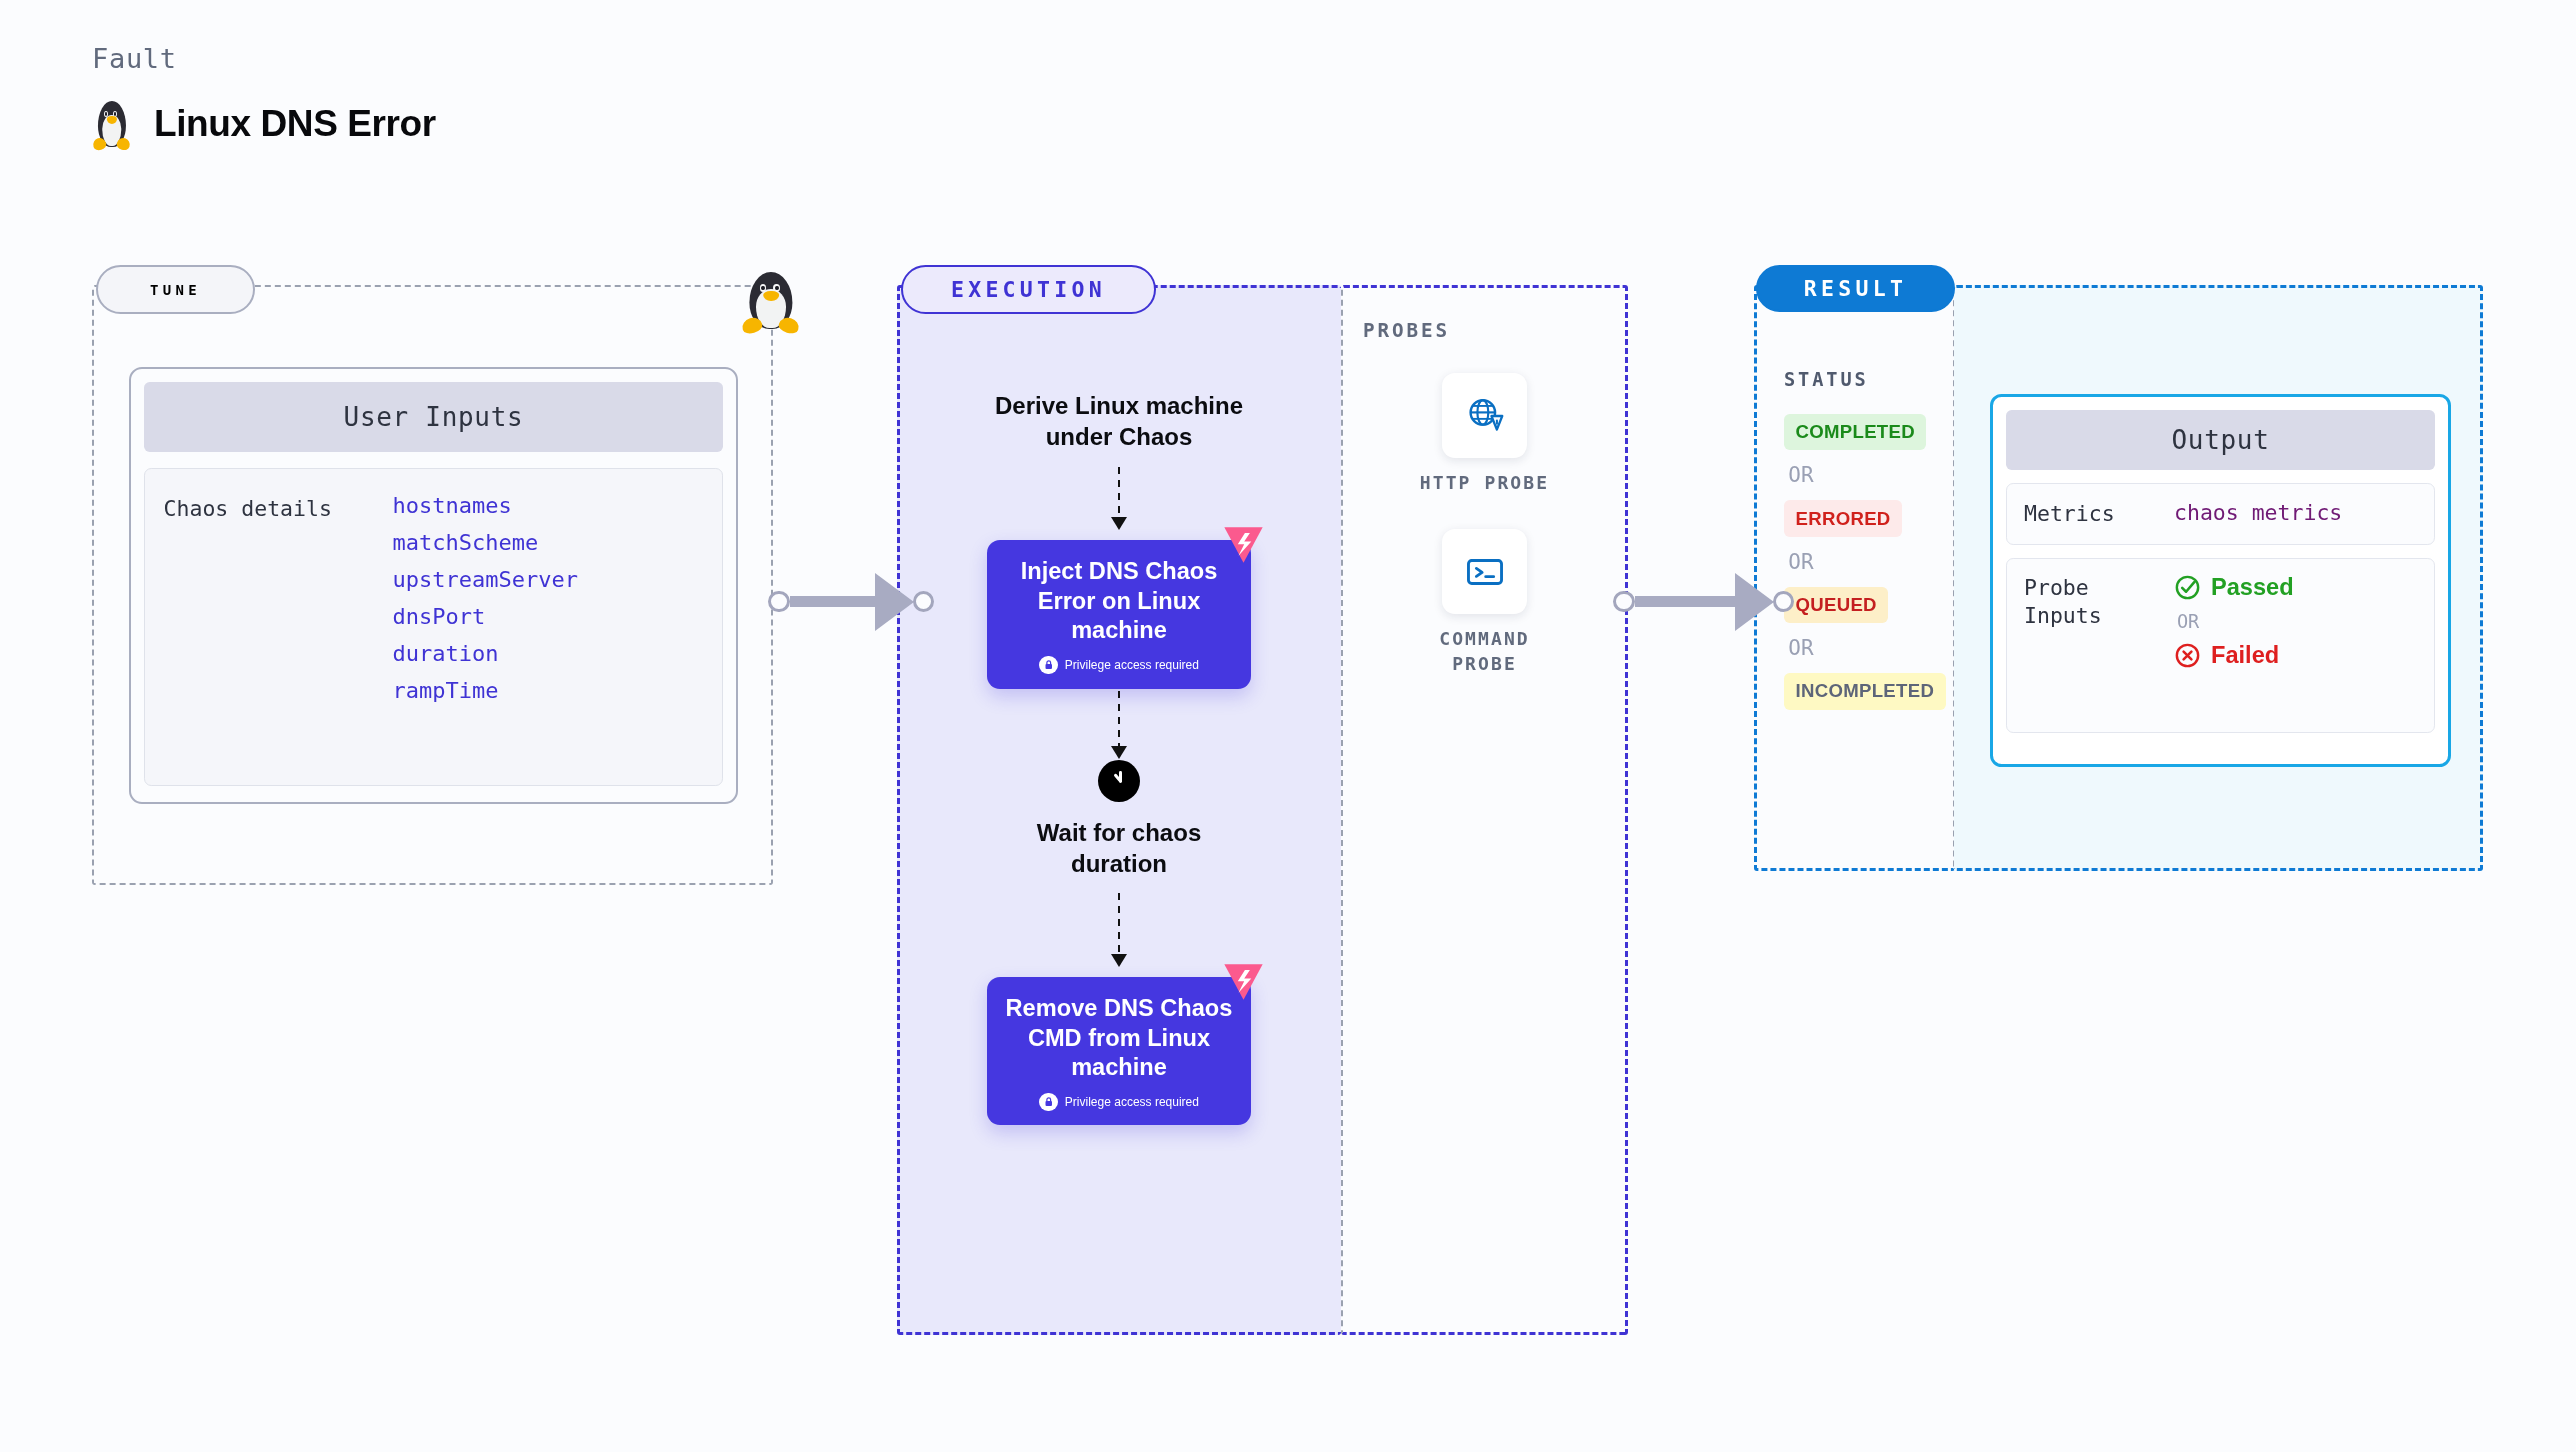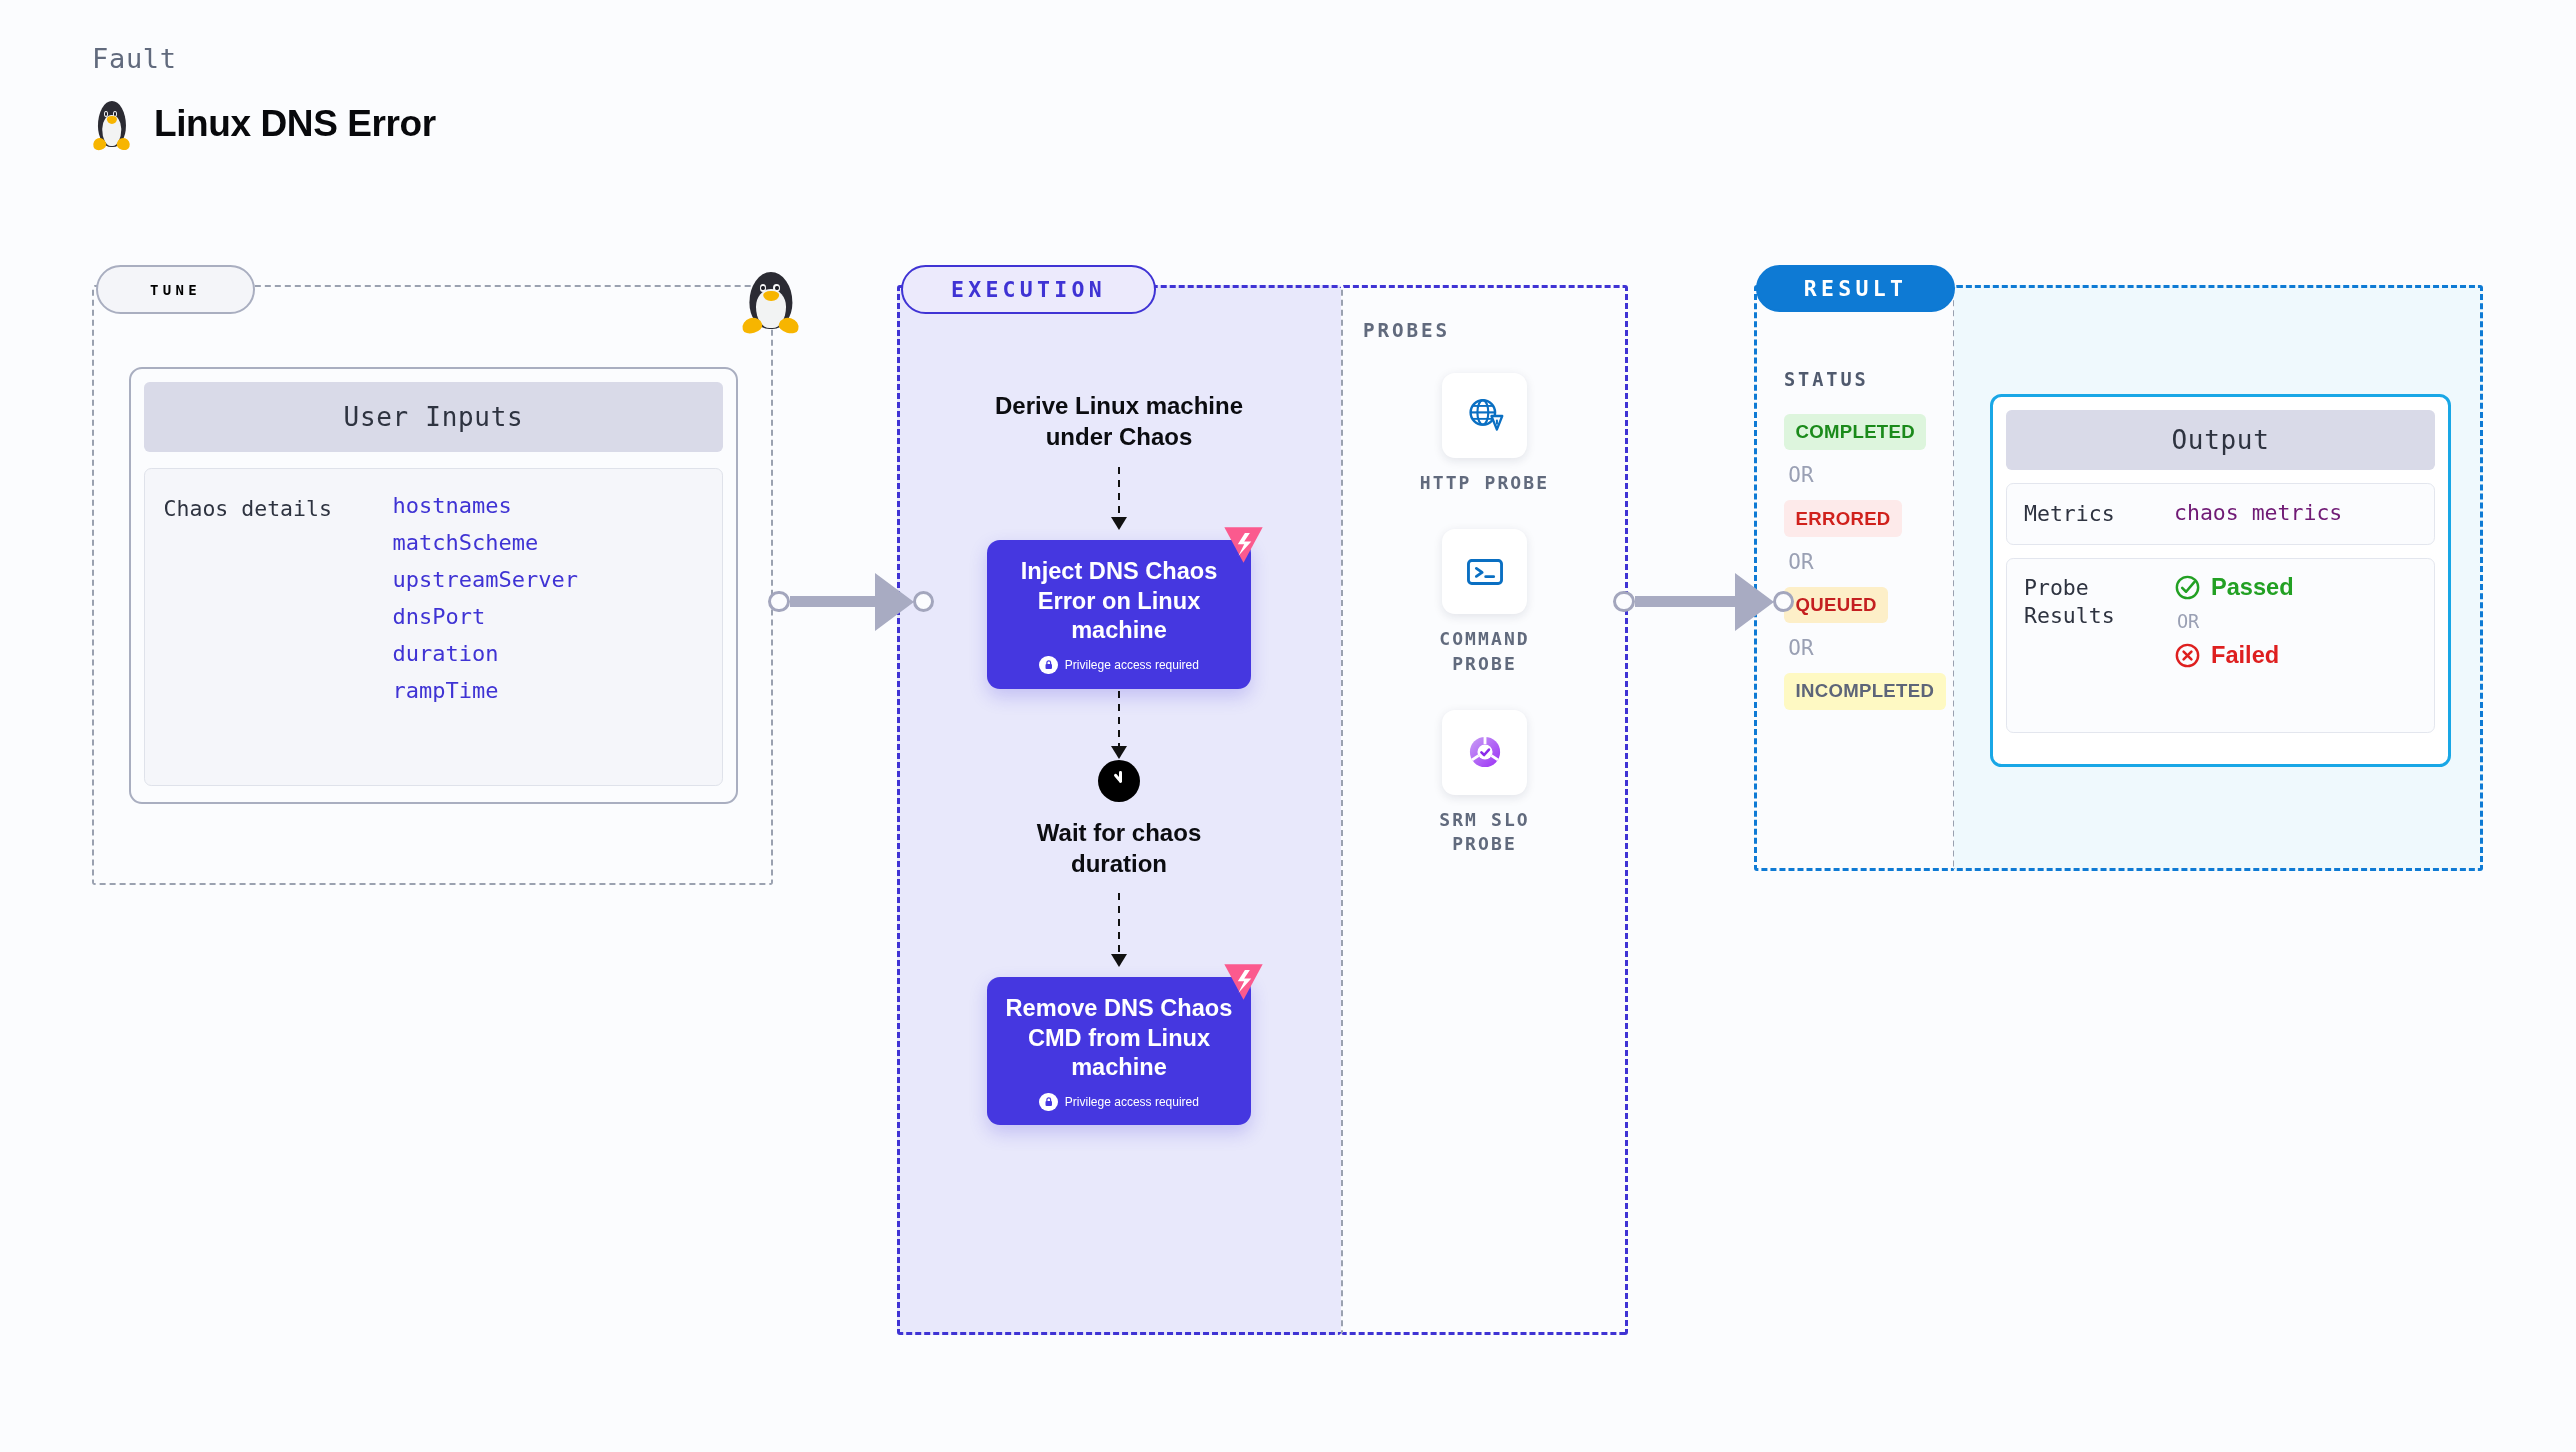--- a/index.html
+++ b/index.html
@@ -594,39 +594,20 @@
     <div class="probe-tile">
       <svg width="46" height="46" viewBox="0 0 64 64">
         <rect x="9" y="16" width="46" height="32" rx="4.5" fill="none" stroke="#0a6fc2" stroke-width="4"></rect>
         <path d="M20 27 L28 32.5 L20 38" fill="none" stroke="#0a6fc2" stroke-width="4" stroke-linecap="round" stroke-linejoin="round"></path>
         <line x1="33" y1="38.5" x2="44" y2="38.5" stroke="#0a6fc2" stroke-width="4" stroke-linecap="round"></line>
       </svg>
     </div>
     <div class="probe-label">COMMAND PROBE</div>
   </div>
 
-  <div class="probe-item">
-    <div class="probe-tile">
-      <svg width="46" height="46" viewBox="0 0 64 64">
-        <defs>
-          <linearGradient id="sloGrad" x1="0" y1="0" x2="1" y2="1">
-            <stop offset="0%" stop-color="#c9a0f5"></stop>
-            <stop offset="100%" stop-color="#9b2ff5"></stop>
-          </linearGradient>
-        </defs>
-        <circle cx="32" cy="32" r="21" fill="url(#sloGrad)"></circle>
-        <circle cx="32" cy="32" r="10.5" fill="#ffffff"></circle>
-        <path d="M32 11 L32 21" stroke="#ffffff" stroke-width="4"></path>
-        <path d="M14 43 L23 37" stroke="#ffffff" stroke-width="4"></path>
-        <path d="M50 43 L41 37" stroke="#ffffff" stroke-width="4"></path>
-        <path d="M27 32.5 L30.8 36.2 L37.5 28.6" fill="none" stroke="#8b2bea" stroke-width="3.6" stroke-linecap="round" stroke-linejoin="round"></path>
-      </svg>
-    </div>
-    <div class="probe-label">SRM SLO PROBE</div>
-  </div>
 </div>
 
 <div id="status-title">STATUS</div>
 <div id="status-list">
   <div class="status-badge" style="background:#ddf5dd;color:#1a8a1a;">COMPLETED</div>
   <div class="status-or">OR</div>
   <div class="status-badge" style="background:#fdeaea;color:#d0211c;">ERRORED</div>
   <div class="status-or">OR</div>
   <div class="status-badge" style="background:#fdefc8;color:#c41f1f;">QUEUED</div>
   <div class="status-or">OR</div>
@@ -636,21 +617,21 @@
 <div id="output-card">
   <div id="output-header">Output</div>
 
   <div class="output-row">
     <div class="output-row-label">Metrics</div>
     <div class="output-metrics-value">chaos metrics</div>
   </div>
 
   <div class="output-row" id="probe-results-row">
     <div class="output-row-label">
-      <div>Probe Results</div>
+      <div>Probe Inputs</div>
     </div>
     <div>
       <div class="result-line">
         <svg width="27" height="27" viewBox="0 0 38 38">
           <circle cx="19" cy="19" r="15" fill="none" stroke="#22a023" stroke-width="3.4"></circle>
           <path d="M11.5 19.5 L17 25 L28.5 11.5" fill="none" stroke="#22a023" stroke-width="3.6" stroke-linecap="round" stroke-linejoin="round"></path>
         </svg>
         <span style="color:#22a023;">Passed</span>
       </div>
       <div class="result-or">OR</div>

